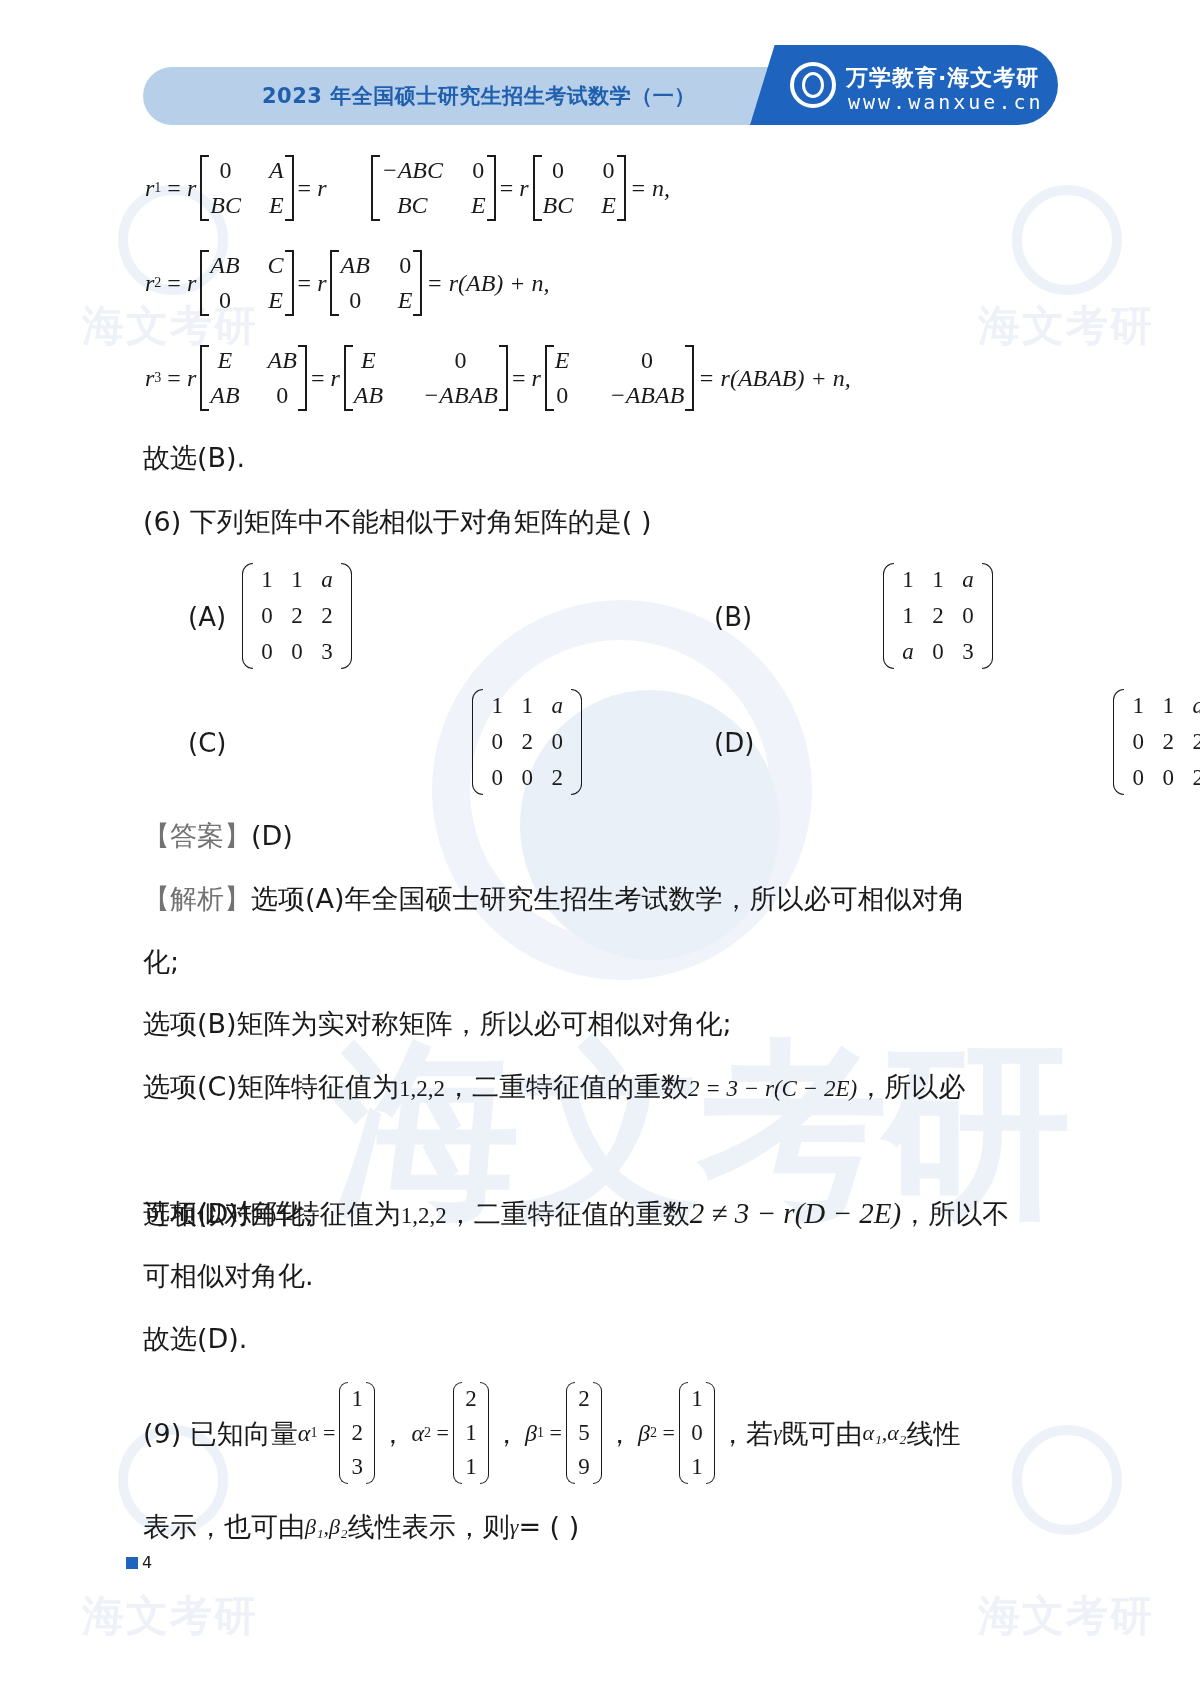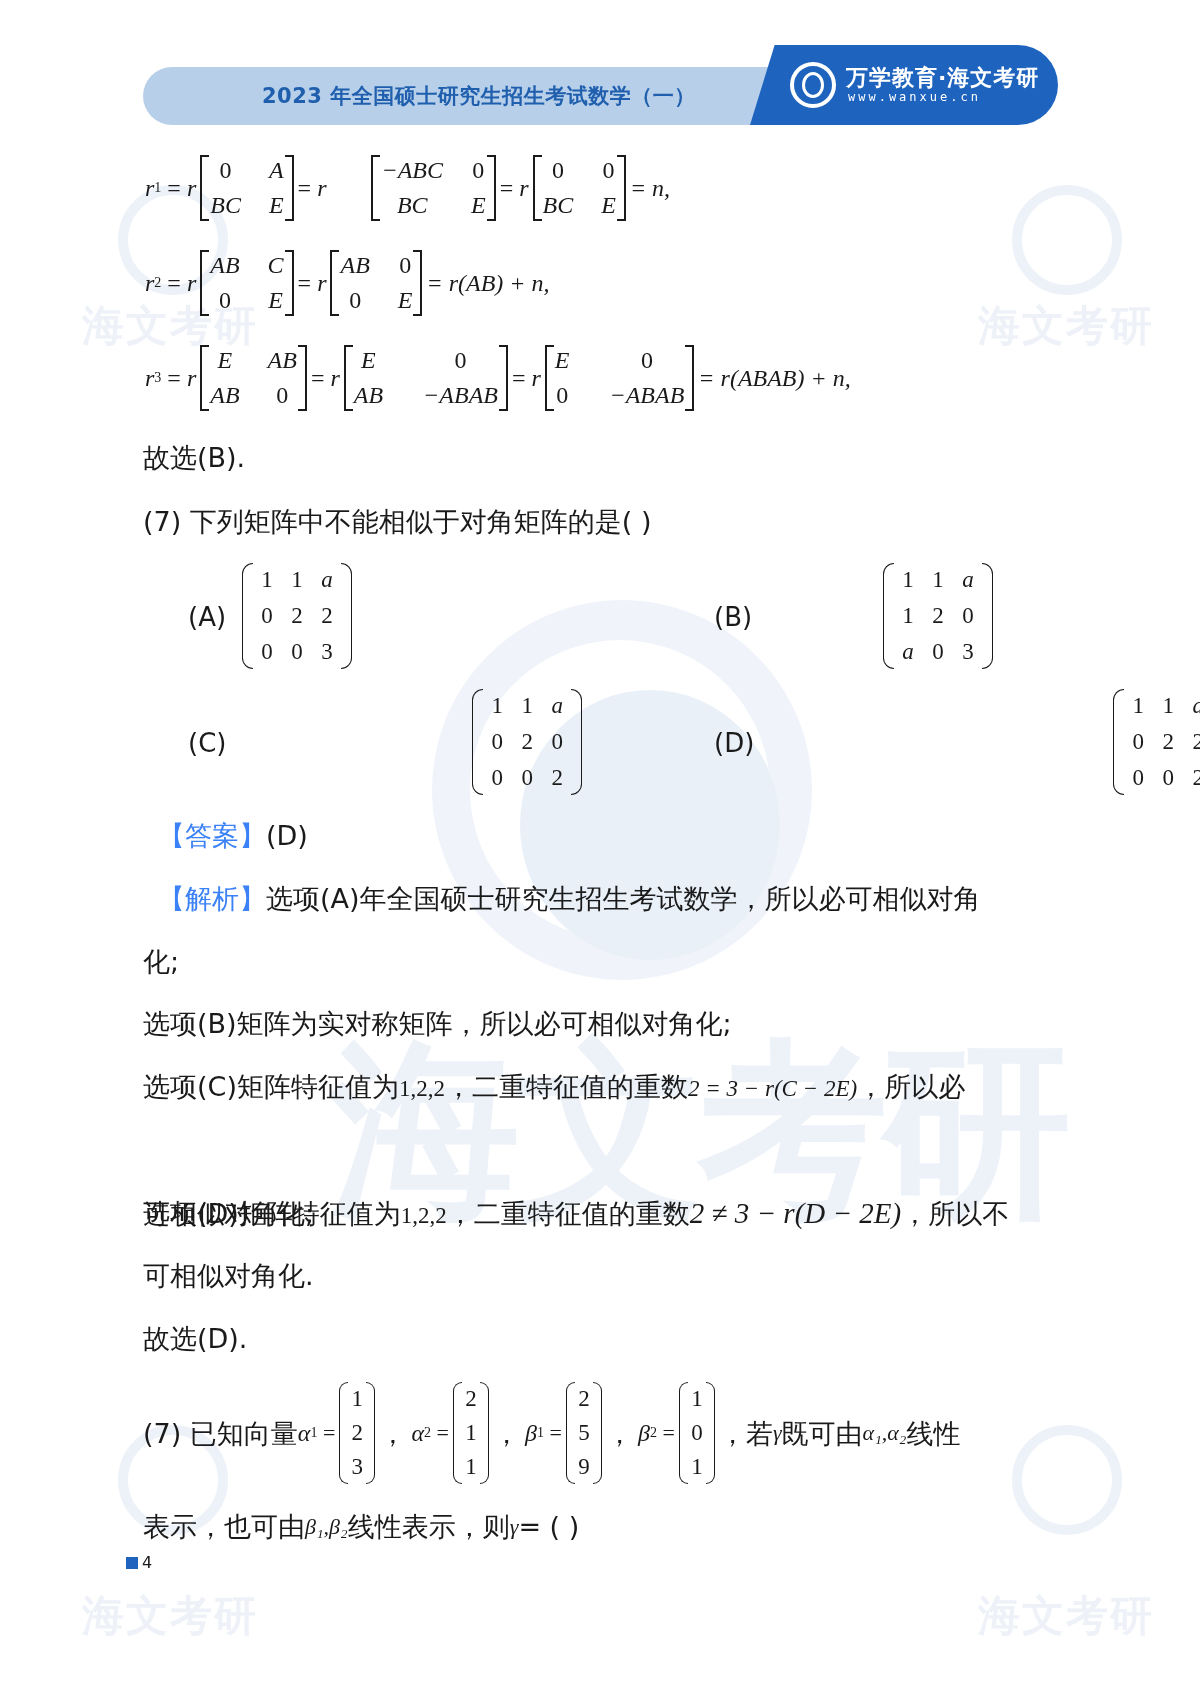--- a/index.html
+++ b/index.html
@@ -14,21 +14,21 @@
   .wm-circle2{position:absolute;left:470px;top:640px;width:300px;height:300px;border-radius:50%;background:#ffffff;}
   .wm-circle3{position:absolute;left:520px;top:690px;width:260px;height:270px;border-radius:50%;background:#eaf0f8;}
   
   .hdr-bar{position:absolute;left:143px;top:67px;width:700px;height:58px;background:#b7cfe9;border-radius:29px 0 0 29px;}
   .hdr-title{position:absolute;left:262px;top:82px;font-size:21px;font-weight:bold;color:#1f5fae;letter-spacing:0.5px;}
   .hdr-logo{position:absolute;left:750px;top:45px;width:308px;height:80px;background:#1e64be;
             border-radius:0 40px 40px 0;clip-path:polygon(0 100%,8% 0,100% 0,100% 100%);}
   .hdr-logo-circle{position:absolute;left:790px;top:62px;width:46px;height:46px;border-radius:50%;border:4px solid #ffffff;box-sizing:border-box;}
   .hdr-logo-inner{position:absolute;left:802px;top:72px;width:22px;height:26px;border-radius:50%;background:#ffffff;}
   .hdr-brand{position:absolute;left:846px;top:63px;color:#ffffff;font-size:22px;font-weight:bold;letter-spacing:1px;}
-  .hdr-url{position:absolute;left:848px;top:90px;color:#ffffff;font-size:12px;font-family:"DejaVu Sans Mono",monospace;letter-spacing:3px;}
+  .hdr-url{position:absolute;left:848px;top:90px;color:#ffffff;font-size:20px;font-family:"DejaVu Sans Mono",monospace;letter-spacing:3px;}
   
   .cn{font-size:27px;line-height:1;white-space:nowrap;}
   .m{font-family:"Liberation Serif","DejaVu Serif",serif;font-style:italic;}
   .mr{font-family:"Liberation Serif","DejaVu Serif",serif;font-style:normal;}
   .math-line{position:absolute;display:flex;align-items:center;font-family:"Liberation Serif",serif;font-size:24px;white-space:nowrap;}
   .bmat{display:inline-grid;grid-auto-flow:row;margin:0 4px;padding:2px 10px;position:relative;row-gap:8px;column-gap:28px;}
   .bmat::before,.bmat::after{content:"";position:absolute;top:0;bottom:0;width:7px;border:2px solid #1a1a1a;}
   .bmat::before{left:0;border-right:none;}
   .bmat::after{right:0;border-left:none;}
   .bmat span{text-align:center;font-style:italic;}
@@ -37,21 +37,21 @@
   .pmat::before{left:0;border-right:none;border-radius:12px 0 0 12px;}
   .pmat::after{right:0;border-left:none;border-radius:0 12px 12px 0;}
   .pmat span{text-align:center;}
   .pmat span.it{font-style:italic;}
   .vec{display:inline-grid;grid-template-columns:22px;row-gap:8px;padding:4px 7px;position:relative;font-family:"Liberation Serif",serif;font-size:23px;margin:0 4px;}
   .vec::before,.vec::after{content:"";position:absolute;top:0;bottom:0;width:8px;border:1.5px solid #1a1a1a;}
   .vec::before{left:0;border-right:none;border-radius:10px 0 0 10px;}
   .vec::after{right:0;border-left:none;border-radius:0 10px 10px 0;}
   .vec span{text-align:center;}
   .opt-label{position:absolute;font-size:26px;}
-  .blue{color:#3b82f6;margin-left:15px;}
+  .blue{color:#737373;}
   .sub{font-size:14px;vertical-align:-4px;font-style:normal;}
   .page-sq{position:absolute;left:126px;top:1557px;width:12px;height:12px;background:#1e64be;}
   .page-num{position:absolute;left:142px;top:1553px;font-size:16px;}
 </style>
 </head>
 <body>
 
 
 
 
@@ -159,21 +159,21 @@
       <span style="font-style:normal">0</span>
     <span style="font-style:normal">0</span>
       <span>−ABAB</span>
   </div>
   <span class="m">= r(ABAB) + n,</span>
 </div>
 
 <div class="abs cn" style="left:143px;top:444px;">故选(B).</div>
 
 
-<div class="abs cn" style="left:143px;top:508px;">(7)  下列矩阵中不能相似于对角矩阵的是(        )</div>
+<div class="abs cn" style="left:143px;top:508px;">(6)  下列矩阵中不能相似于对角矩阵的是(        )</div>
 
 <div class="opt-label" style="left:188px;top:602px;">(A)</div>
 <div class="pmat abs" style="left:242px;top:563px;">
   <span>1</span>
     <span>1</span>
     <span class="it">a</span>
   <span>0</span>
     <span>2</span>
     <span>2</span>
   <span>0</span>
@@ -236,21 +236,21 @@
 </div>
 <div class="abs cn" style="left:143px;top:1200px;">可相似对角化;</div>
 <div class="abs cn" style="left:143px;top:1199px;">
   <span>选项(D)矩阵特征值为</span><span class="mr" style="font-size:23px;">1,2,2</span><span>，二重特征值的重数</span><span class="m" style="font-size:29px;">2 ≠ 3 − r(D − 2E)</span><span>，所以不</span>
 </div>
 <div class="abs cn" style="left:143px;top:1262px;">可相似对角化.</div>
 <div class="abs cn" style="left:143px;top:1325px;">故选(D).</div>
 
 
 <div class="abs" style="left:143px;top:1382px;display:flex;align-items:center;white-space:nowrap;">
-  <span class="cn">(7)  已知向量</span>
+  <span class="cn">(9)  已知向量</span>
   <span class="m" style="font-size:24px;">α</span><span class="sub mr">1</span><span class="mr" style="font-size:22px;">&nbsp;=</span>
   <div class="vec">
       <span>1</span>
       <span>2</span>
       <span>3</span>
     </div>
   <span class="cn">，</span>&nbsp;
   <span class="m" style="font-size:24px;">α</span><span class="sub mr">2</span><span class="mr" style="font-size:22px;">&nbsp;=</span>
   <div class="vec">
       <span>2</span>

